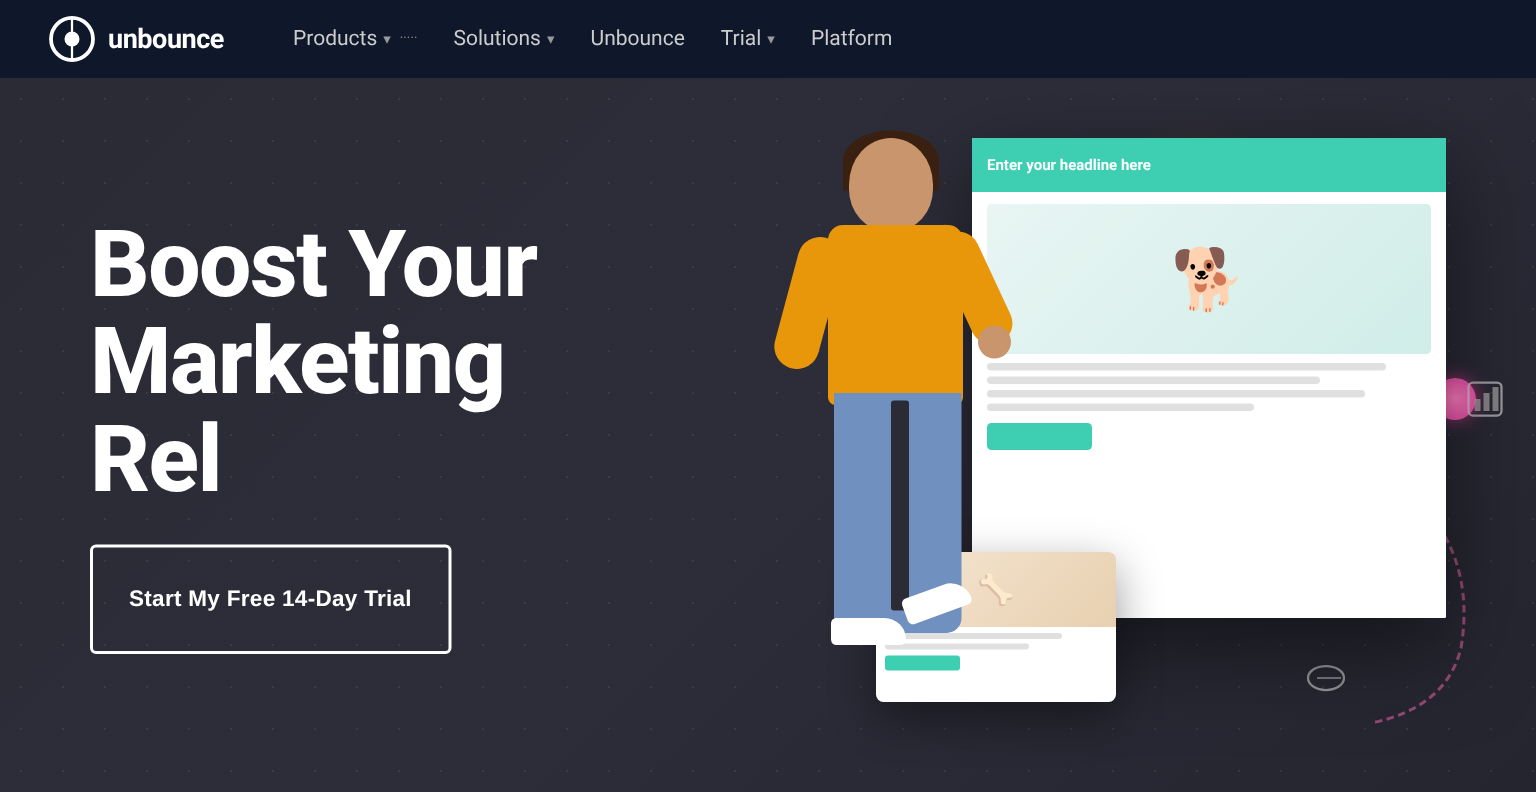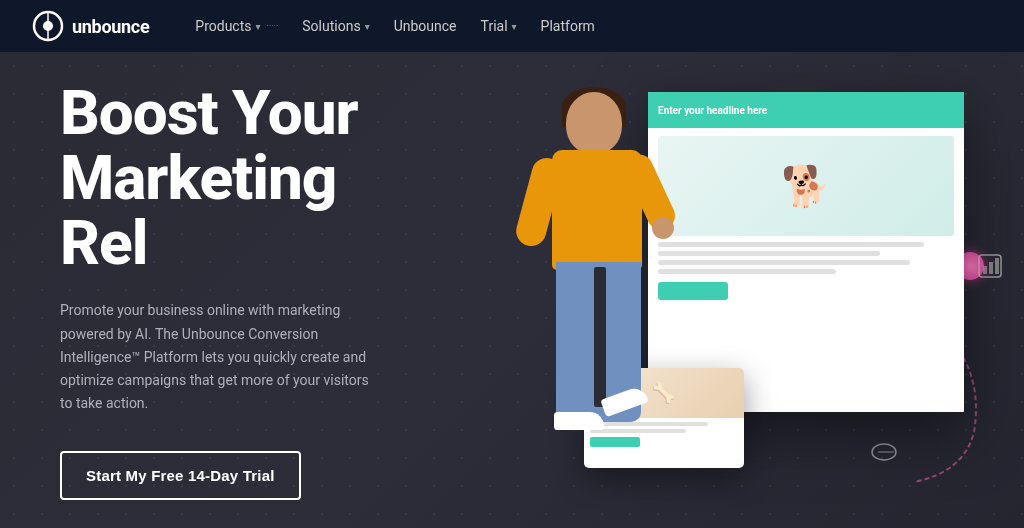--- a/index.html
+++ b/index.html
@@ -147,21 +147,21 @@
       color: #b0b0bc;
       margin-bottom: 36px;
       max-width: 340px;
     }
 
     .cta-btn {
       display: inline-block;
       background: transparent;
       border: 2px solid #fff;
       color: #fff;
-      padding: 14px 24px;
+      padding: 26px 24px;
       border-radius: 4px;
       font-size: 15px;
       font-weight: 700;
       cursor: pointer;
       letter-spacing: 0.2px;
     }
 
     
     .hero-visual {
       position: absolute;
@@ -507,21 +507,20 @@
   </div>
 
 </nav>
 
 <section class="hero">
 
   <div class="hero-content">
     <h1 class="hero-heading">
       Boost Your<br>Marketing<br>Rel
     </h1>
-    <p class="hero-subtext">Promote your business online with marketing powered by AI. The Unbounce Conversion Intelligence™ Platform lets you quickly create and optimize campaigns that get more of your visitors to take action.</p>
     <button class="cta-btn">Start My Free 14-Day Trial</button>
   </div>
 
   <div class="hero-visual">
 
     <svg class="flow-svg" viewBox="0 0 600 476" fill="none" xmlns="http://www.w3.org/2000/svg">
 
       <path d="M 370 80 Q 450 60 500 100 Q 560 140 520 200 Q 490 240 530 260" stroke="#c8a010" stroke-width="2.5" fill="none" opacity="0.8" stroke-dasharray="6,3"></path>
 
       <path d="M 180 380 Q 220 340 260 350 Q 310 360 350 320 Q 380 290 420 300" stroke="#30d0a0" stroke-width="2" fill="none" opacity="0.7" stroke-dasharray="5,3"></path>

